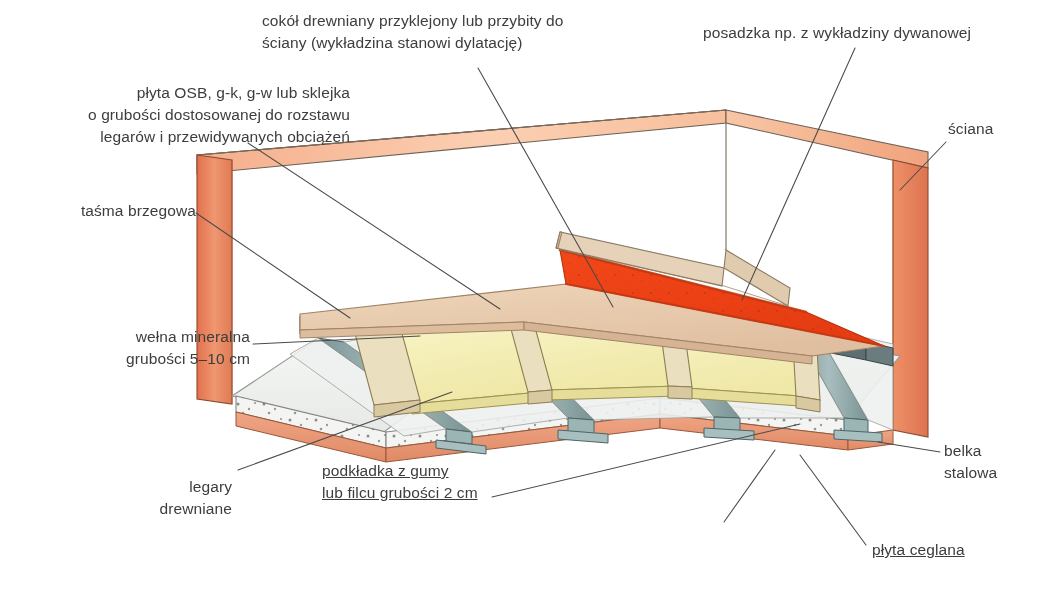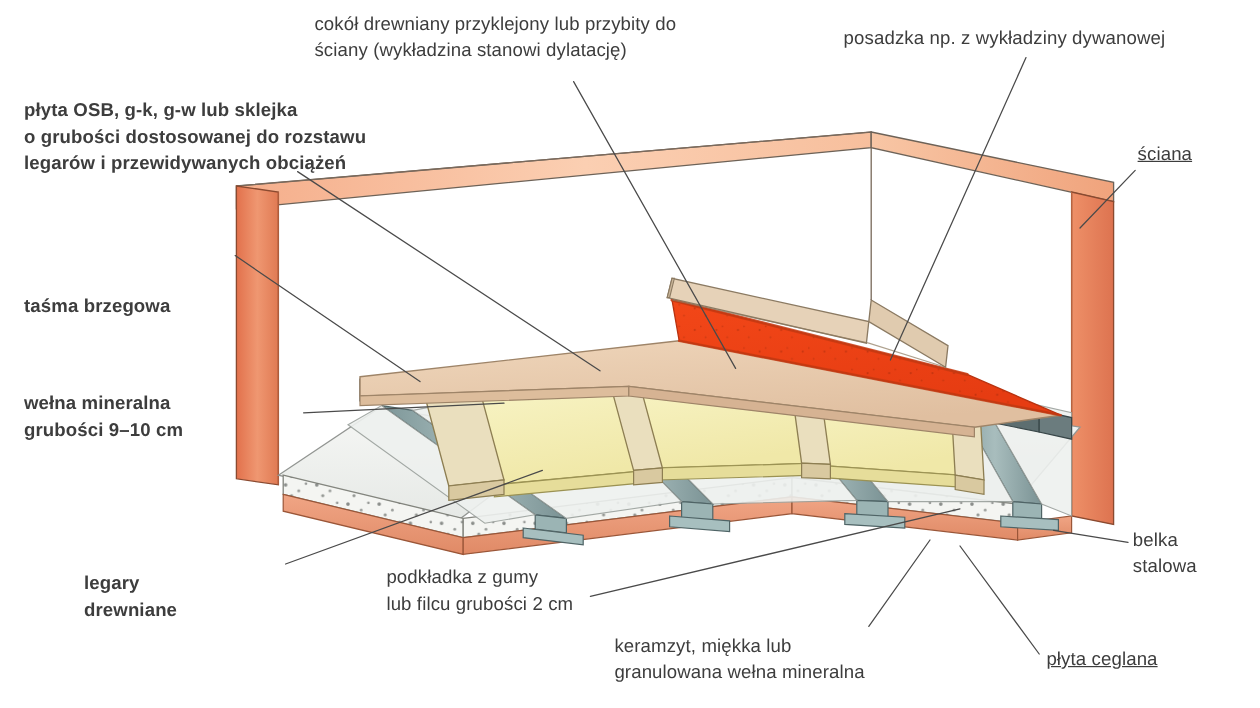--- a/index.html
+++ b/index.html
@@ -17,21 +17,21 @@
 
   .lbl{
     position:absolute;
     font-size:15.5px;
     line-height:1.42;
     color:#3d3d3d;
     letter-spacing:.1px;
     white-space:pre-line;
     -webkit-font-smoothing:antialiased;
   }
-  .lbl.r{text-align:left;font-weight:bold;}
+  .lbl.r{text-align:right;}
   .lbl.l{text-align:left;}
 </style>
 </head>
 <body>
 
 <div id="stage">
 
   <svg width="1050" height="590" viewBox="0 0 1050 590">
     <defs>
       <linearGradient id="gWallTopL" x1="0" y1="0" x2="1" y2="0">
@@ -252,27 +252,25 @@
         <line x1="866" y1="545" x2="800" y2="455" stroke="#4a4a4a"></line>
       </g>
   </svg>
 
   <div class="lbl l" style="left:262px;top:10px;width:330px;">cokół drewniany przyklejony lub przybity do
 ściany (wykładzina stanowi dylatację)</div>
   <div class="lbl l" style="left:703px;top:22px;width:330px;">posadzka np. z wykładziny dywanowej</div>
   <div class="lbl r" style="left:20px;top:82px;width:330px;">płyta OSB, g-k, g-w lub sklejka
 o grubości dostosowanej do rozstawu
 legarów i przewidywanych obciążeń</div>
-  <div class="lbl l" style="left:948px;top:118px;width:95px;text-decoration:underline;">ściana</div>
-  <div class="lbl r" style="left:20px;top:200px;width:176px;margin-top:45px;">taśma brzegowa</div>
+  <div class="lbl l" style="left:948px;top:118px;width:95px;">ściana</div>
+  <div class="lbl r" style="left:20px;top:200px;width:176px;">taśma brzegowa</div>
   <div class="lbl r" style="left:20px;top:326px;width:230px;">wełna mineralna
-grubości 9–10 cm</div>
+grubości 5–10 cm</div>
   <div class="lbl r" style="left:70px;top:476px;width:162px;">legary
 drewniane</div>
-  <div class="lbl l" style="left:322px;top:471px;width:260px;">podkładka z gumy
+  <div class="lbl l" style="left:322px;top:460px;width:260px;text-decoration:underline;">podkładka z gumy
 lub filcu grubości 2 cm</div>
-  <div class="lbl l" style="left:512px;top:528px;width:300px;">keramzyt, miękka lub
-granulowana wełna mineralna</div>
   <div class="lbl l" style="left:944px;top:440px;width:110px;">belka
 stalowa</div>
   <div class="lbl l" style="left:872px;top:539px;width:160px;text-decoration:underline;">płyta ceglana</div>
 
 </div>
 
 </body></html>

